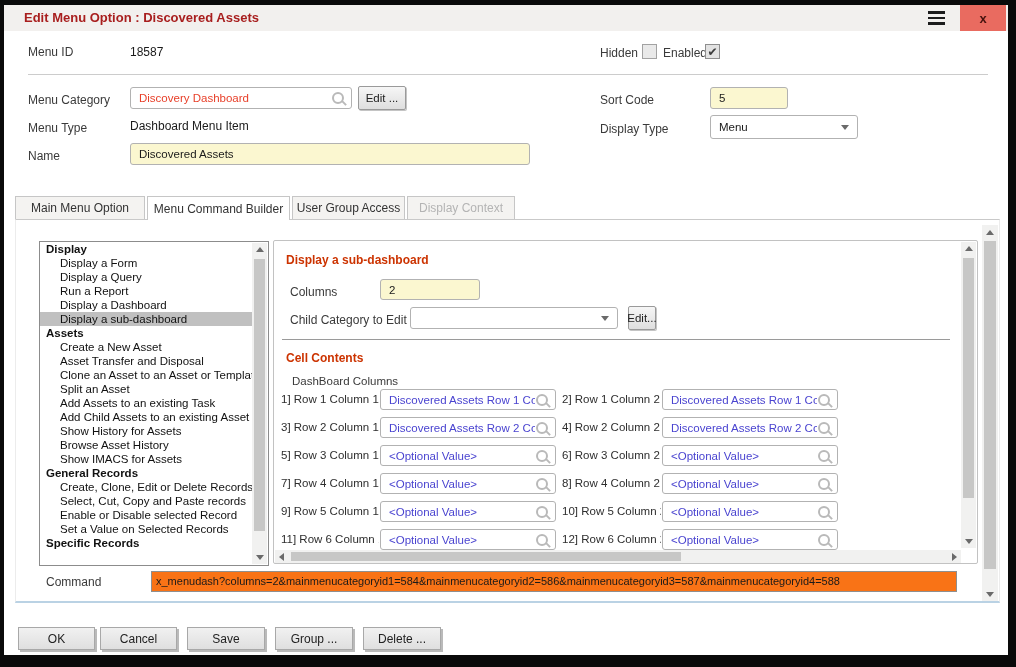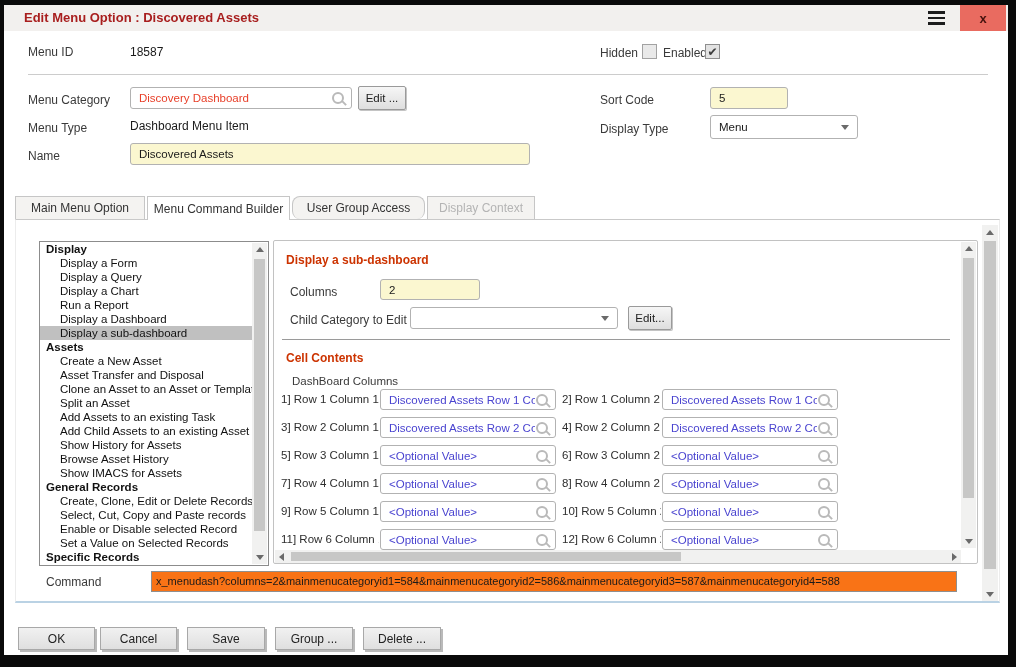--- a/index.html
+++ b/index.html
@@ -113,31 +113,30 @@
   </div>
 
   <span class="lbl" style="left:24px;top:144px;">Name</span>
   <div class="field yellow" style="left:126px;top:138px;width:400px;height:22px;">
     <span class="txt blacktxt">Discovered Assets</span>
   </div>
 
   <div class="tabs">
     <div class="tab" style="width:130px;">Main Menu Option</div>
     <div class="tab active" style="width:143px;">Menu Command Builder</div>
-    <div class="tab" style="width:133px;border-radius:8px;">User Group Access</div>
+    <div class="tab" style="width:113px;">User Group Access</div>
     <div class="tab disabled" style="width:108px;">Display Context</div>
   </div>
 
   <div class="contentbox">
 
     <div class="listbox">
       <div class="li hdr">Display</div>
       <div class="li">Display a Form</div>
       <div class="li">Display a Query</div>
-      <div class="li">Display a Chart</div>
       <div class="li">Run a Report</div>
       <div class="li">Display a Dashboard</div>
       <div class="li sel">Display a sub-dashboard</div>
       <div class="li hdr">Assets</div>
       <div class="li">Create a New Asset</div>
       <div class="li">Asset Transfer and Disposal</div>
       <div class="li">Clone an Asset to an Asset or Templat</div>
       <div class="li">Split an Asset</div>
       <div class="li">Add Assets to an existing Task</div>
       <div class="li">Add Child Assets to an existing Asset</div>
@@ -168,21 +167,21 @@
       <span class="lbl" style="left:16px;top:44px;">Columns</span>
       <div class="field yellow" style="left:106px;top:38px;width:100px;height:21px;">
         <span class="txt blacktxt">2</span>
       </div>
 
       <span class="lbl" style="left:16px;top:72px;">Child Category to Edit</span>
       <div class="combo" style="left:136px;top:66px;width:208px;height:22px;">
         <span class="txt"></span>
         <span class="dd tri down"></span>
       </div>
-      <div class="btn" style="left:354px;top:65px;width:44px;height:24px;">Edit...</div>
+      <div class="btn" style="left:354px;top:65px;width:28px;height:24px;">Edit...</div>
 
       <div class="psep"></div>
 
       <span class="ptitle" style="top:110px;">Cell Contents</span>
       <span class="lbl" style="left:18px;top:134px;font-size:11.5px;">DashBoard Columns</span>
 
       <span class="cl" style="left:7px;top:152px;width:98px;">1] Row 1 Column 1</span>
       <div class="field" style="left:106px;top:148px;width:176px;height:21px;">
             <span class="txt bluetxt">Discovered Assets Row 1 Colum</span>
             <span class="mag"></span>

